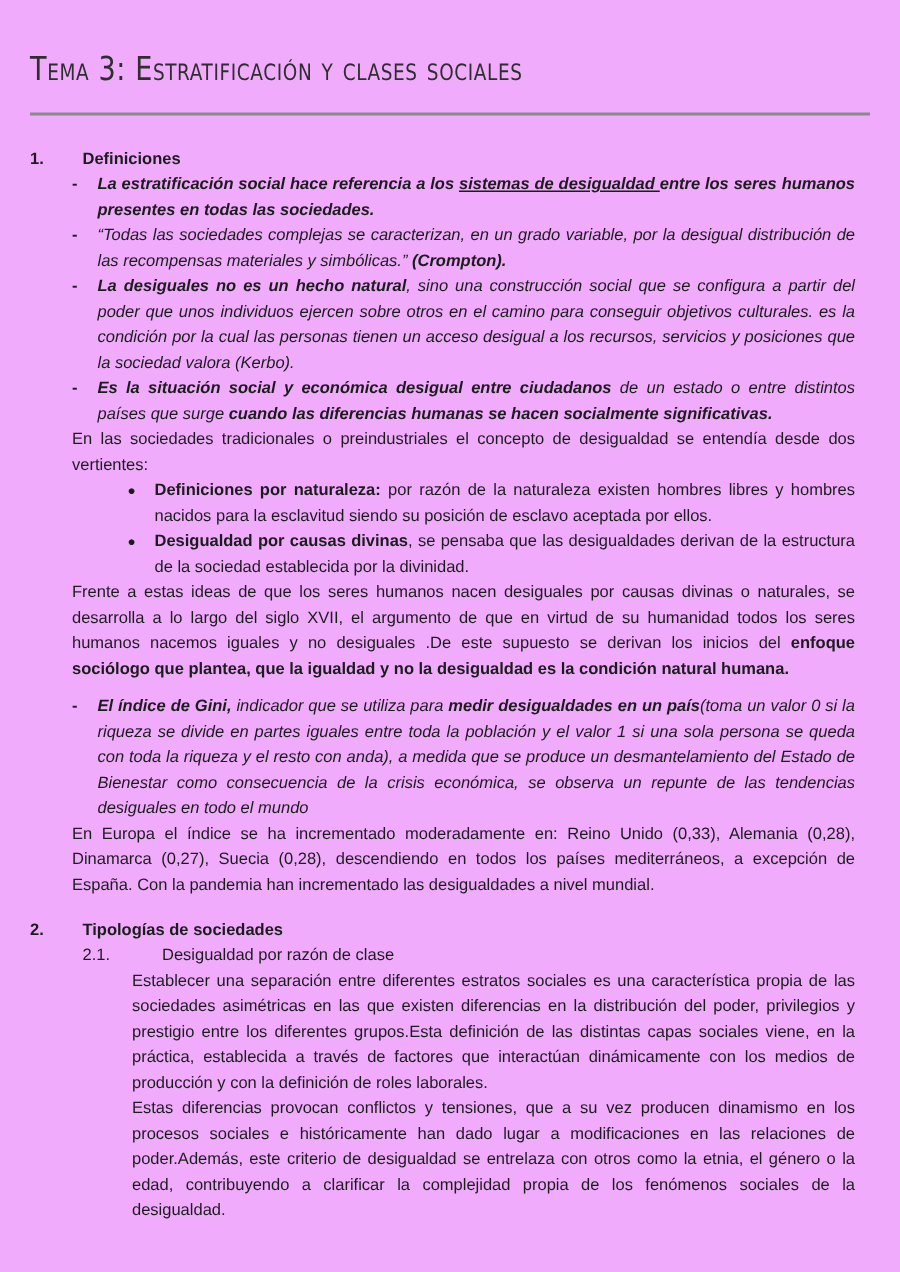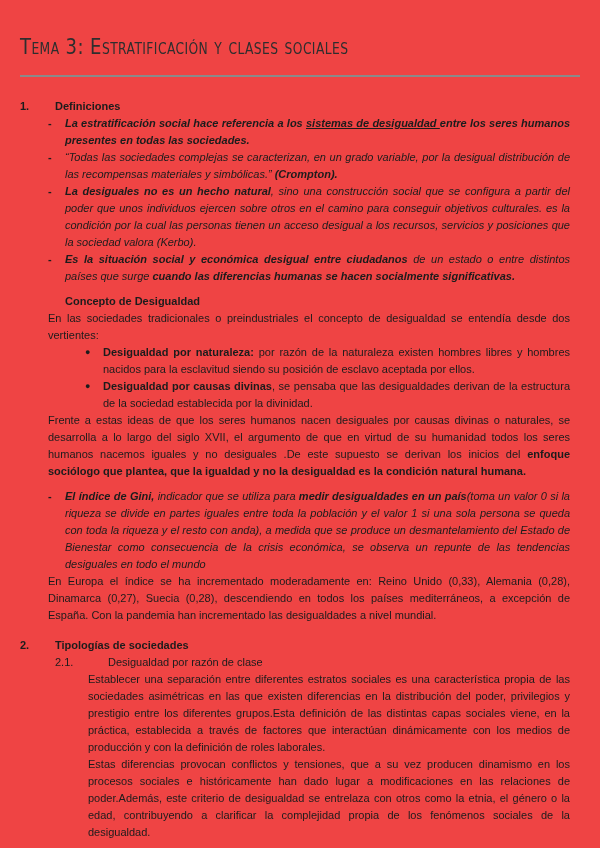--- a/index.html
+++ b/index.html
@@ -1,19 +1,19 @@
 <!DOCTYPE html>
 <html><head>
 <meta charset="utf-8">
 <style>
   html,body { margin:0; padding:0; background:#ffffff; }
   .page {
     position:relative;
     width:600px; height:848px;
-    background:#ef4444;
+    background:#f0abfc;
     box-sizing:border-box;
     padding:34px 30px 0 20px;
     font-family:"Liberation Sans", sans-serif;
     font-size:11px;
     line-height:17px;
     color:#1c1c1c;
   }
   .title {
     margin:0;
     font-family:"DejaVu Sans", sans-serif;
@@ -75,26 +75,25 @@
   </div>
   <div class="dash-item">
     <span class="marker">-</span>
     <div class="txt"><span class="b">La desiguales no es un hecho natural</span><span>, sino una construcción social que se configura a partir del poder que unos individuos ejercen sobre otros en el camino para conseguir objetivos culturales. es la condición por la cual las personas tienen un acceso desigual a los recursos, servicios y posiciones que la sociedad valora (Kerbo).</span></div>
   </div>
   <div class="dash-item">
     <span class="marker">-</span>
     <div class="txt"><span class="b">Es la situación social y económica desigual entre ciudadanos </span><span>de un estado o entre distintos países que surge </span><span class="b">cuando las diferencias humanas se hacen socialmente significativas.</span></div>
   </div>
 
-  <div class="concept-head mt8">Concepto de Desigualdad</div>
   <p class="para">En las sociedades tradicionales o preindustriales el concepto de desigualdad se entendía desde dos vertientes:</p>
 
   <div class="dot-item">
     <span class="marker">●</span>
-    <div class="txt"><span class="b">Desigualdad por naturaleza:</span><span> por razón de la naturaleza existen hombres libres y hombres nacidos para la esclavitud siendo su posición de esclavo aceptada por ellos.</span></div>
+    <div class="txt"><span class="b">Definiciones por naturaleza:</span><span> por razón de la naturaleza existen hombres libres y hombres nacidos para la esclavitud siendo su posición de esclavo aceptada por ellos.</span></div>
   </div>
   <div class="dot-item">
     <span class="marker">●</span>
     <div class="txt"><span class="b">Desigualdad por causas divinas</span><span>, se pensaba que las desigualdades derivan de la estructura de la sociedad establecida por la divinidad.</span></div>
   </div>
 
   <p class="para"><span>Frente a estas ideas de que los seres humanos nacen desiguales por causas divinas o naturales, se desarrolla a lo largo del siglo XVII, el argumento de que en virtud de su humanidad todos los seres humanos nacemos iguales y no desiguales .De este supuesto se derivan los inicios del </span><span class="b">enfoque sociólogo que plantea, que la igualdad y no la desigualdad es la condición natural humana.</span></p>
 
   <div class="dash-item mt8">
     <span class="marker">-</span>

